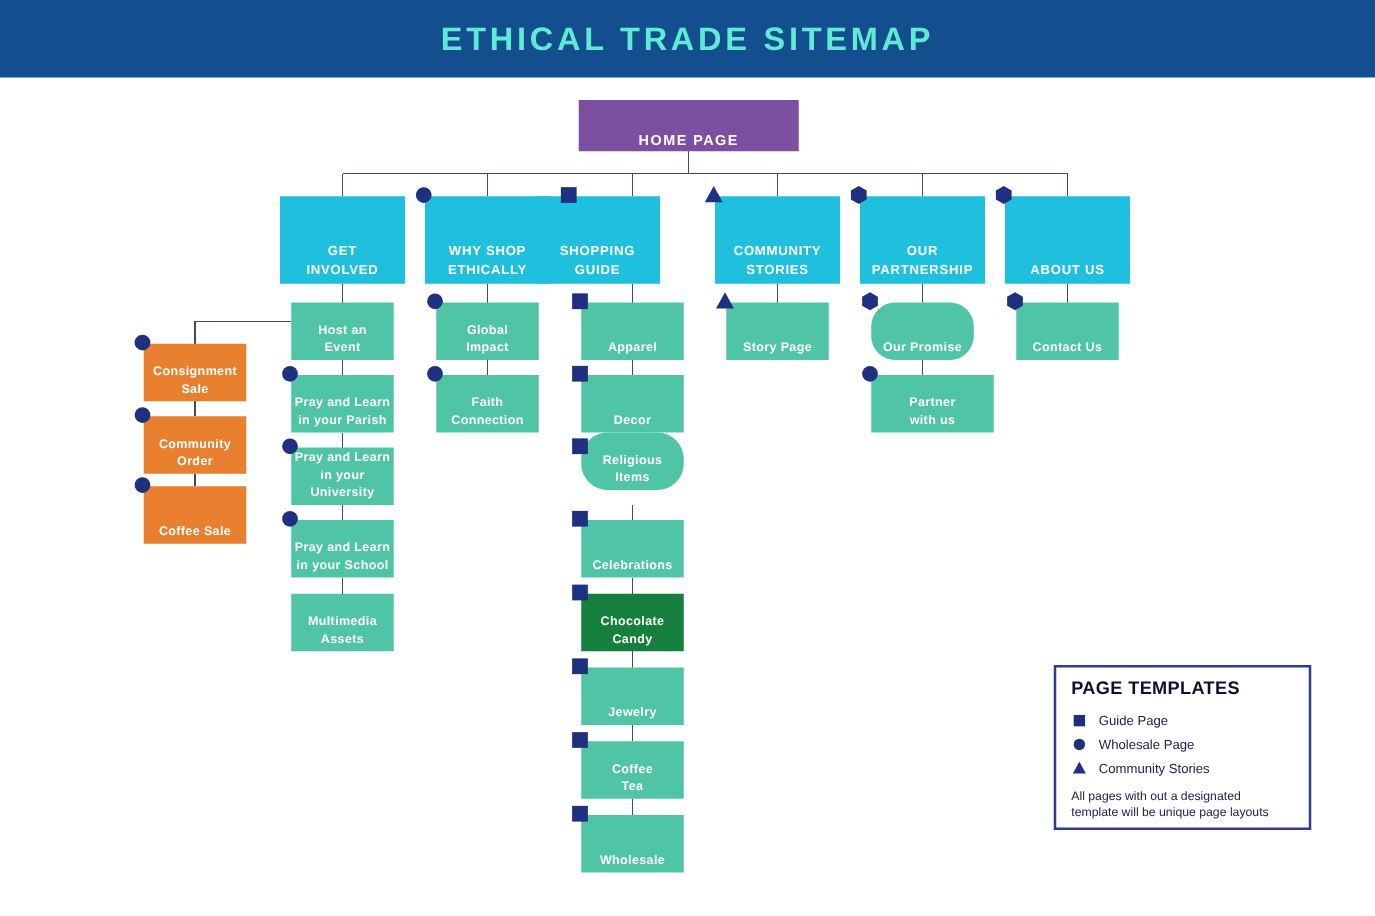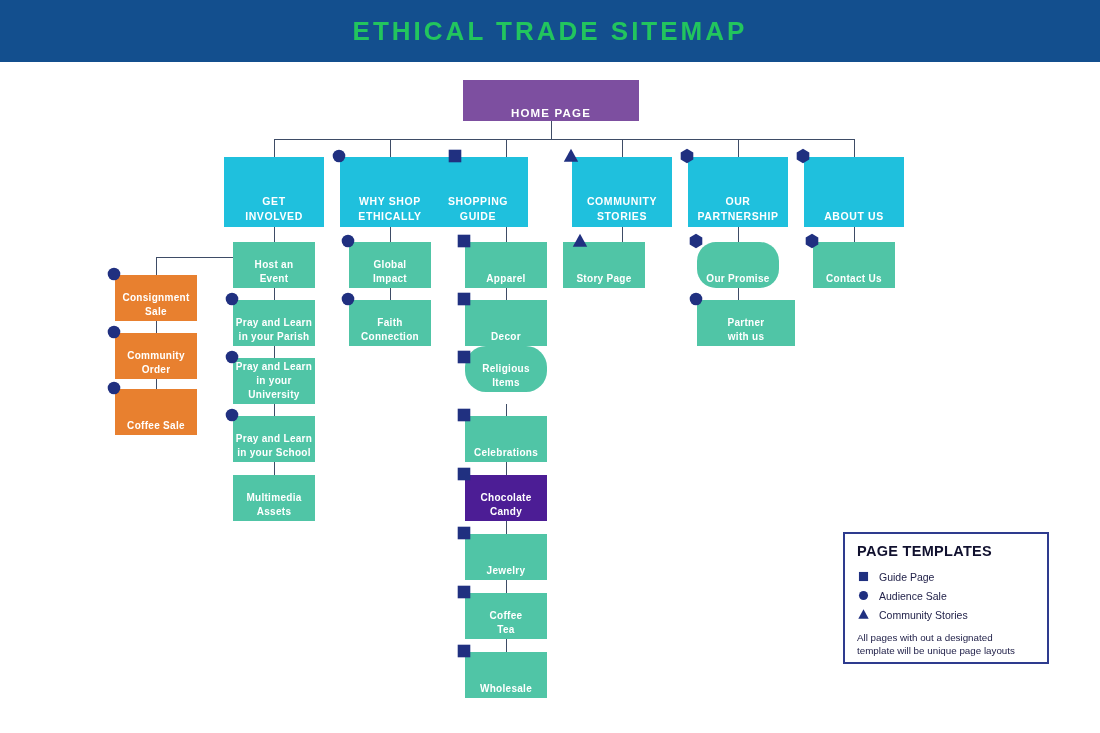--- a/index.html
+++ b/index.html
@@ -1,20 +1,20 @@
 <!DOCTYPE html>
 <html><head>
 <meta charset="utf-8">
 <style>
   html,body{margin:0;padding:0;background:#ffffff;}
   #app{position:relative;width:1100px;height:733px;overflow:hidden;
        font-family:"Liberation Sans",sans-serif;background:#ffffff;}
   header{position:absolute;left:0;top:0;width:1100px;height:62px;
          display:flex;align-items:center;justify-content:center;}
-  header h1{margin:0;color:#22c55e;font-size:26px;font-weight:bold;letter-spacing:3px;}
+  header h1{margin:0;color:#5eead4;font-size:26px;font-weight:bold;letter-spacing:3px;}
   #lines{position:absolute;left:0;top:0;width:1100px;height:733px;pointer-events:none;}
   .node{position:absolute;display:flex;align-items:flex-end;justify-content:center;
         text-align:center;color:#ffffff;font-weight:bold;white-space:pre-line;
         box-sizing:border-box;padding:2px;}
   .node.home{font-size:11.5px;letter-spacing:1.2px;}
   .node.level2{font-size:10.5px;letter-spacing:.6px;line-height:1.5;}
   .node.level3,.node.orange{font-size:10px;letter-spacing:.3px;line-height:1.4;}
   .marker{position:absolute;width:18px;height:18px;}
   .marker svg{display:block;width:100%;height:100%;}
   #legend{position:absolute;background:#ffffff;border:2px solid #2e3b8e;
@@ -181,21 +181,21 @@
         <svg viewBox="0 0 20 20">
           <rect x="3" y="3" width="14" height="14" fill="#203080"></rect>
         </svg>
       </span>
       <div class="node level3" style="left: 465px; top: 416px; width: 82px; height: 46px; background: rgb(80, 197, 166);"><span>Celebrations</span></div>
       <span class="marker" style="left: 455px; top: 406px;">
         <svg viewBox="0 0 20 20">
           <rect x="3" y="3" width="14" height="14" fill="#203080"></rect>
         </svg>
       </span>
-      <div class="node level3" style="left: 465px; top: 475px; width: 82px; height: 46px; background: #4c1d95;"><span>Chocolate
+      <div class="node level3" style="left: 465px; top: 475px; width: 82px; height: 46px; background: #15803d;"><span>Chocolate
 Candy</span></div>
       <span class="marker" style="left: 455px; top: 465px;">
         <svg viewBox="0 0 20 20">
           <rect x="3" y="3" width="14" height="14" fill="#203080"></rect>
         </svg>
       </span>
       <div class="node level3" style="left: 465px; top: 534px; width: 82px; height: 46px; background: rgb(80, 197, 166);"><span>Jewelry</span></div>
       <span class="marker" style="left: 455px; top: 524px;">
         <svg viewBox="0 0 20 20">
           <rect x="3" y="3" width="14" height="14" fill="#203080"></rect>
@@ -207,21 +207,21 @@
         <svg viewBox="0 0 20 20">
           <rect x="3" y="3" width="14" height="14" fill="#203080"></rect>
         </svg>
       </span>
       <div class="node level3" style="left: 465px; top: 652px; width: 82px; height: 46px; background: rgb(80, 197, 166);"><span>Wholesale</span></div>
       <span class="marker" style="left: 455px; top: 642px;">
         <svg viewBox="0 0 20 20">
           <rect x="3" y="3" width="14" height="14" fill="#203080"></rect>
         </svg>
       </span>
-      <div class="node level3" style="left: 563px; top: 242px; width: 82px; height: 46px; background: rgb(80, 197, 166);"><span>Story Page</span></div>
+      <div class="node level3" style="left: 581px; top: 242px; width: 82px; height: 46px; background: rgb(80, 197, 166);"><span>Story Page</span></div>
       <span class="marker" style="left: 571px; top: 232px;">
         <svg viewBox="0 0 20 20">
           <polygon points="10,2 18,16.5 2,16.5" fill="#203080"></polygon>
         </svg>
       </span>
       <div class="node level3" style="left: 697px; top: 242px; width: 82px; height: 46px; background: rgb(80, 197, 166); border-radius: 19px;"><span>Our Promise</span></div>
       <span class="marker" style="left: 687px; top: 232px;">
         <svg viewBox="0 0 20 20">
           <polygon points="10,2 17,6 17,14 10,18 3,14 3,6" fill="#203080"></polygon>
         </svg>
@@ -250,21 +250,21 @@
             </svg>
           </span>
           <span>Guide Page</span>
         </div>
         <div class="legend-item">
           <span class="licon">
             <svg viewBox="0 0 20 20">
               <circle cx="10" cy="10" r="7" fill="#203080"></circle>
             </svg>
           </span>
-          <span>Audience Sale</span>
+          <span>Wholesale Page</span>
         </div>
         <div class="legend-item">
           <span class="licon">
             <svg viewBox="0 0 20 20">
               <polygon points="10,2 18,16.5 2,16.5" fill="#203080"></polygon>
             </svg>
           </span>
           <span>Community Stories</span>
         </div>
       </div>

